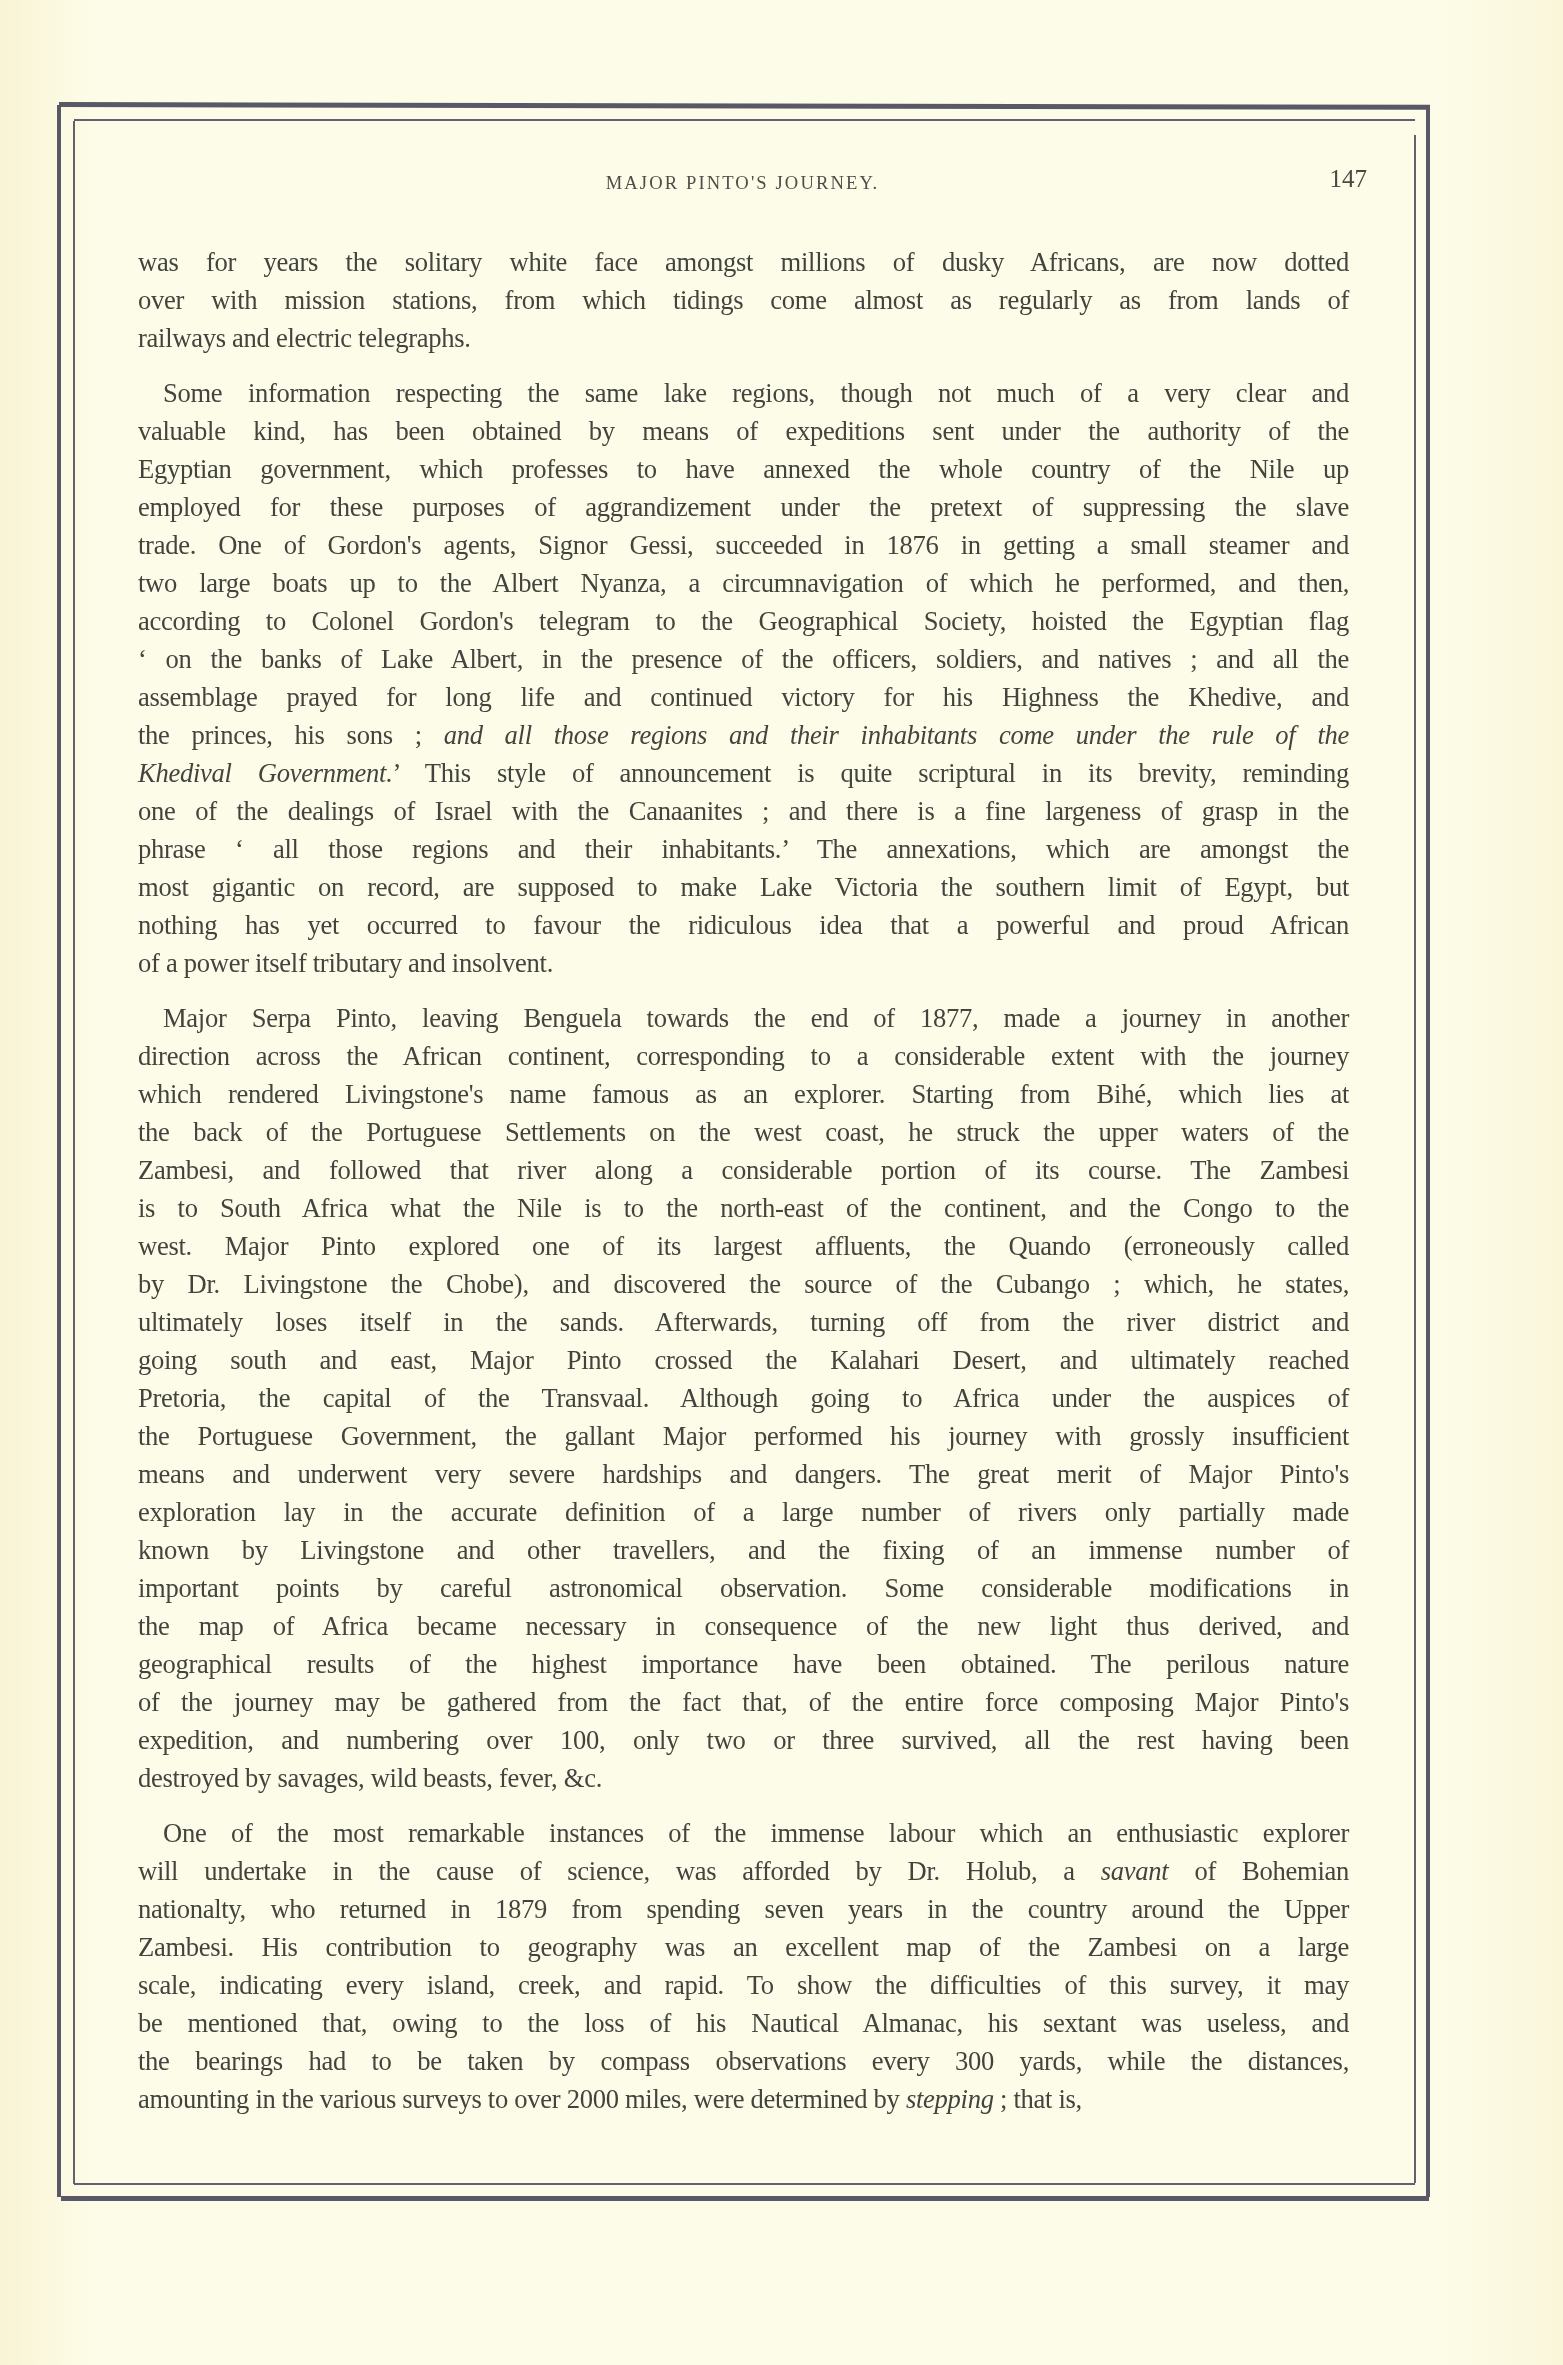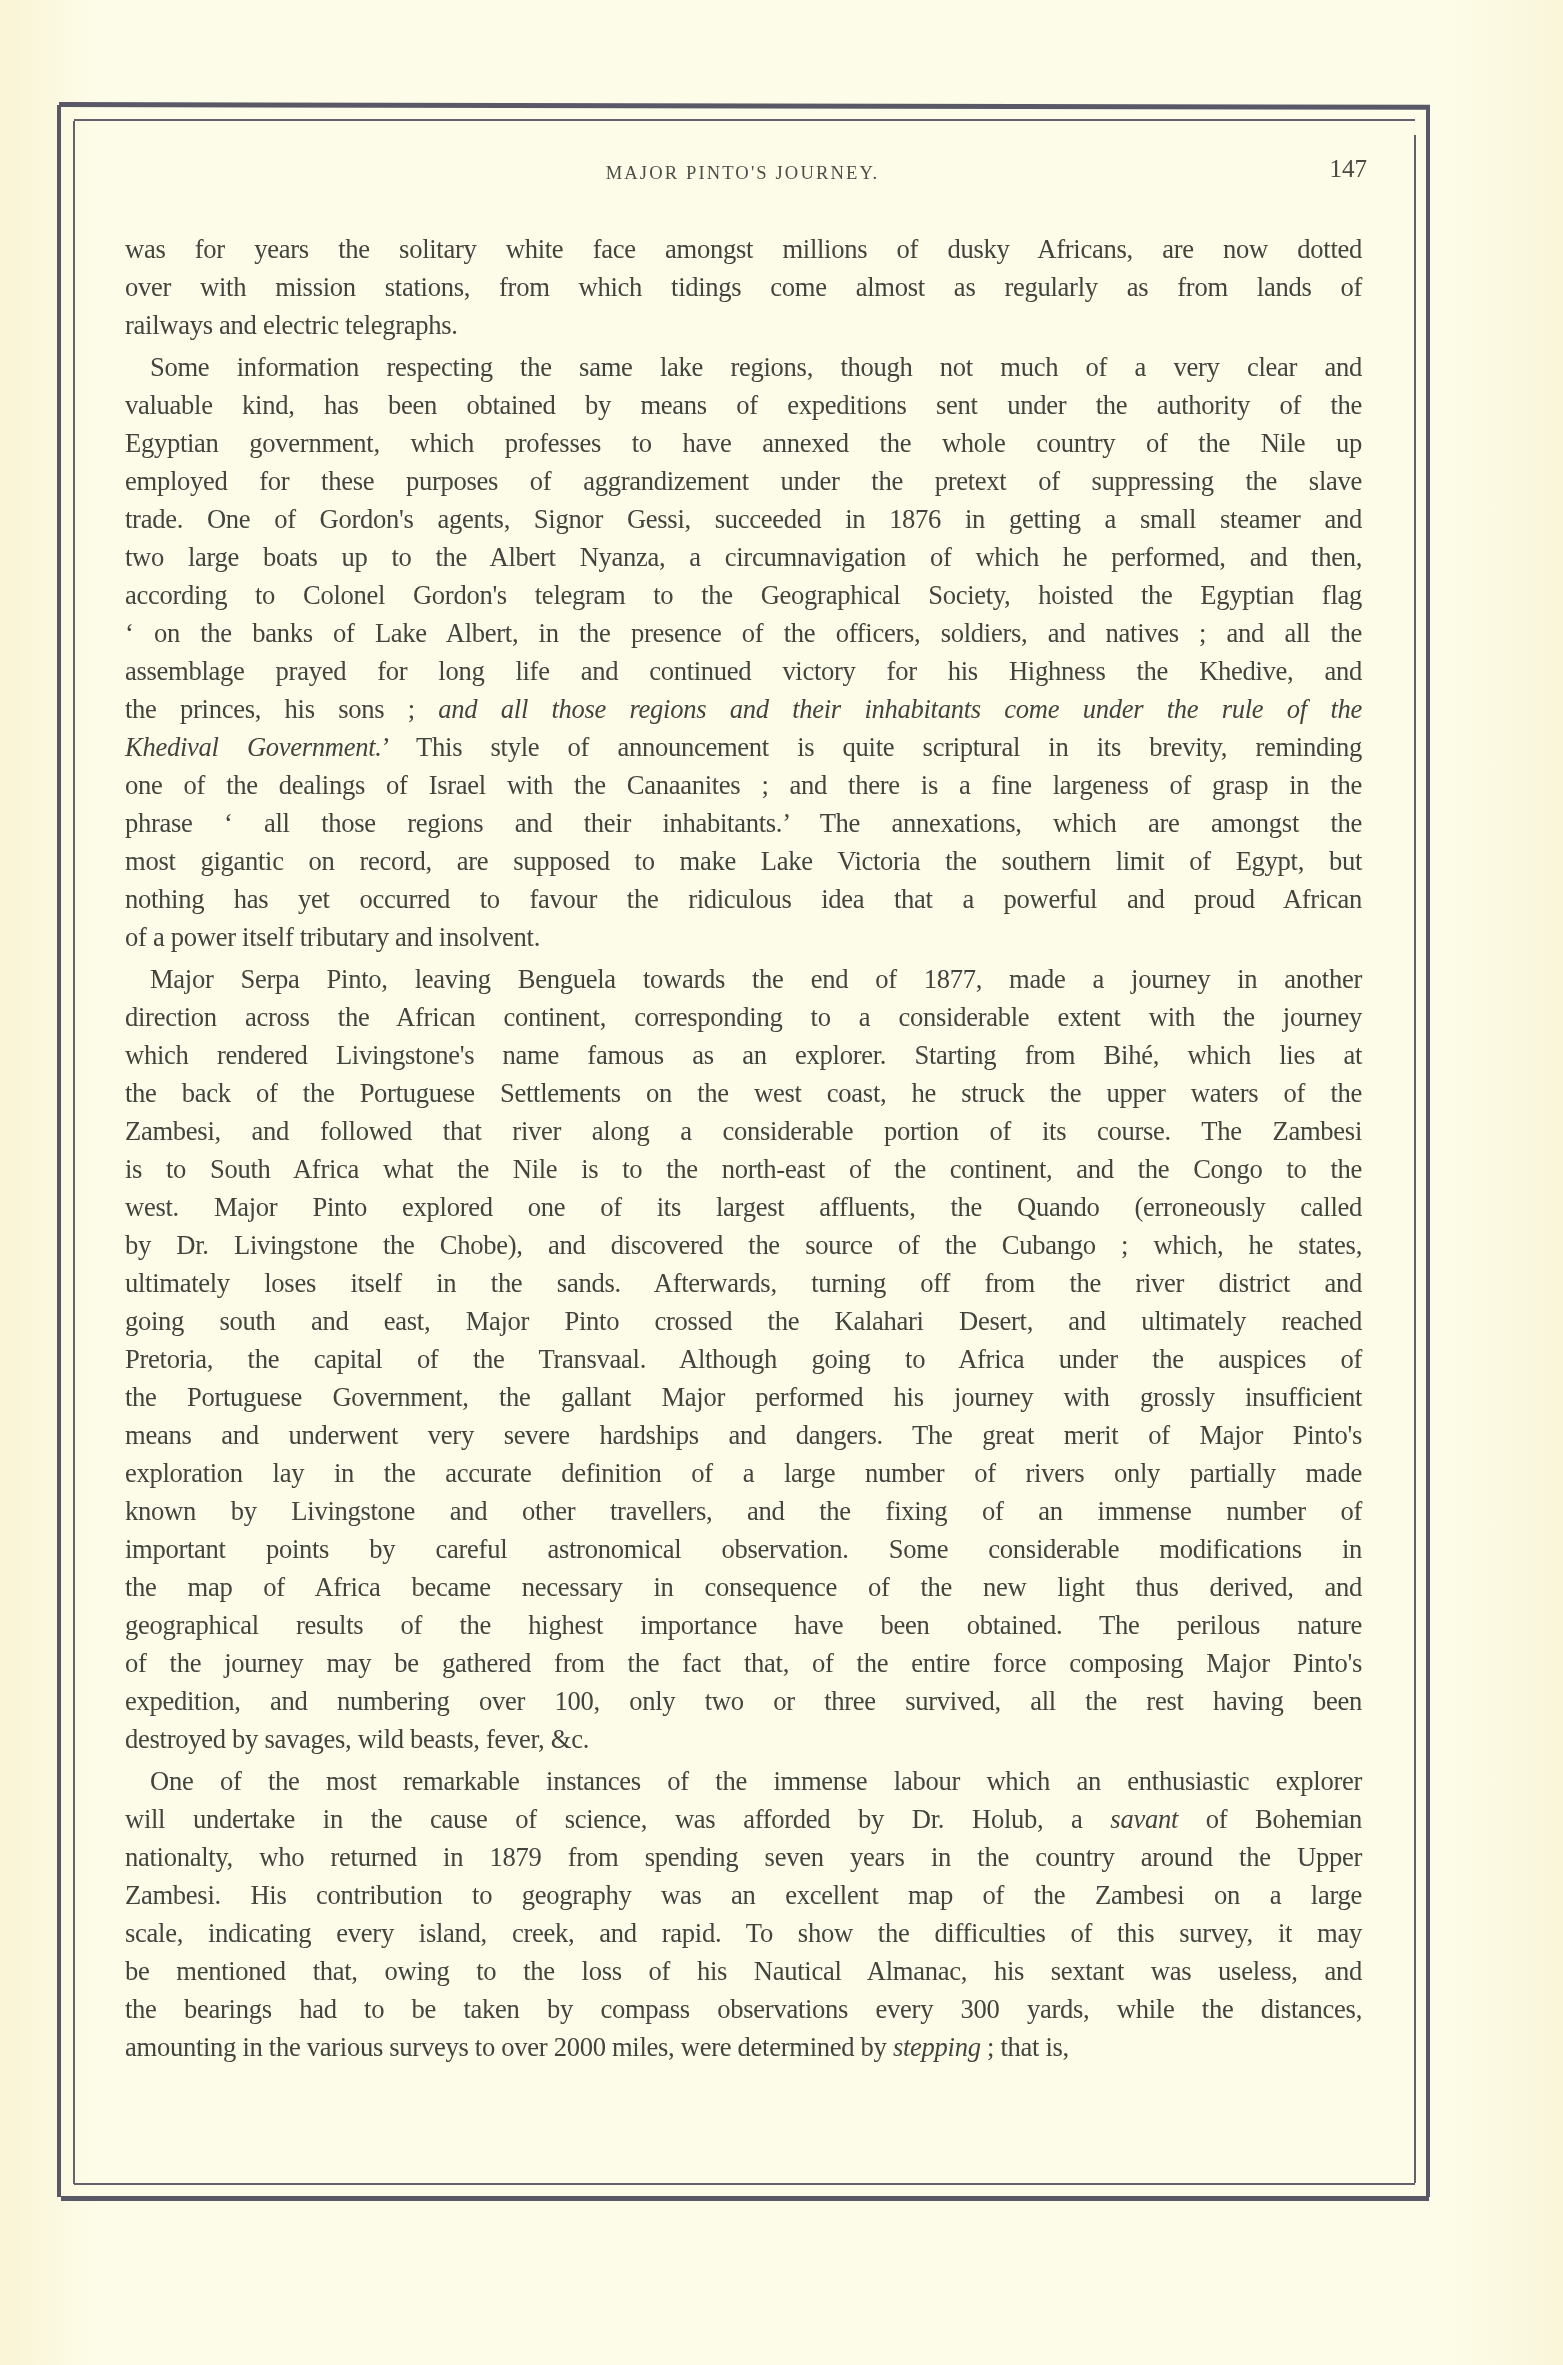--- a/index.html
+++ b/index.html
@@ -51,21 +51,21 @@
     background: #62616c;
   }
   .frame-inner-right {
     position: absolute; left: 1414px; top: 135px; width: 1.7px; height: 2048px;
     background: #62616c;
   }
   .running-head {
     position: absolute;
     left: 118px;
     width: 1249px;
-    top: 155px;
+    top: 165px;
     height: 37px;
   }
   .running-title {
     position: absolute;
     left: 0; right: 0;
     text-align: center;
     top: 6.7px;
     font-size: 18.6px;
     letter-spacing: 2.1px;
     text-transform: uppercase;
@@ -78,21 +78,21 @@
     font-size: 25px;
     color: #4a4a45;
   }
   .text-block {
     position: absolute;
     left: 121px;
     top: 226px;
     width: 1245px;
   }
   .para {
-    margin: 4px;
+    margin: 17px;
     font-size: 26.6px;
     line-height: 38px;
     text-align: justify;
     text-align-last: justify;
     hyphens: none;
   }
   .line {
     display: block;
     white-space: nowrap;
     text-align: justify;

